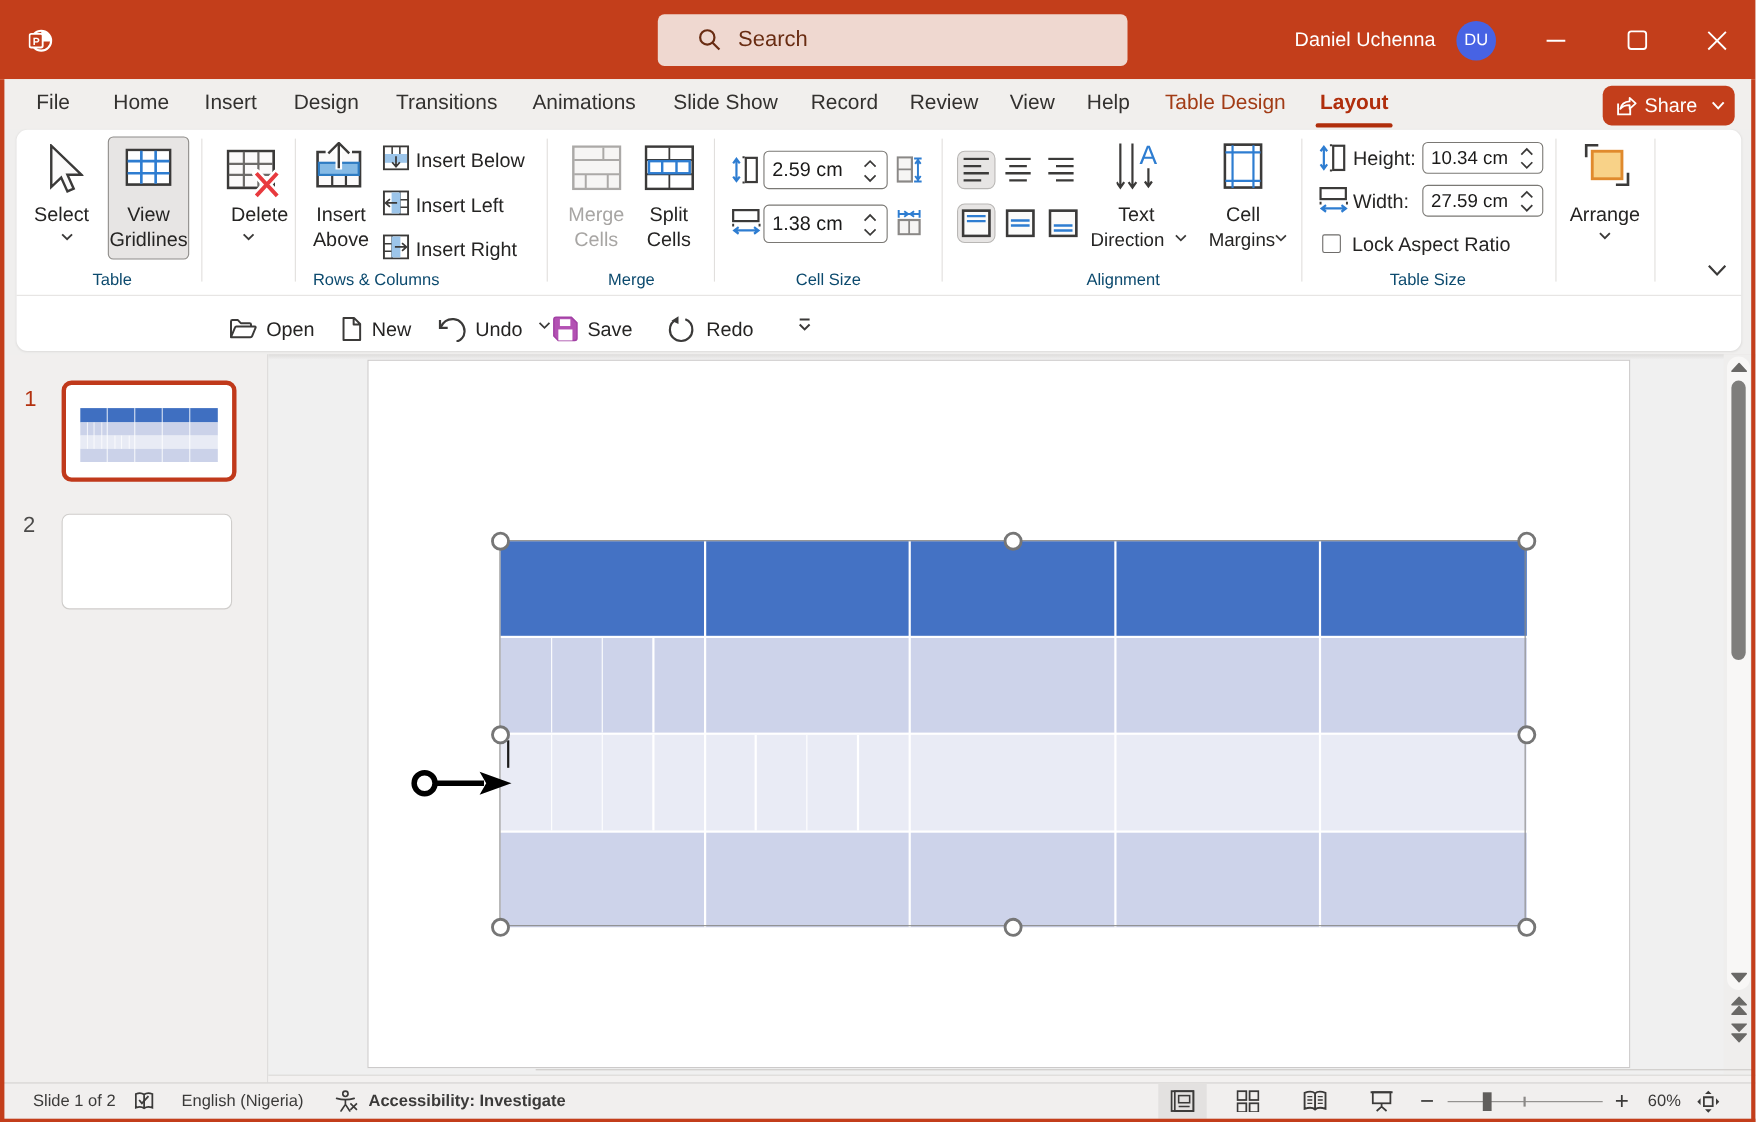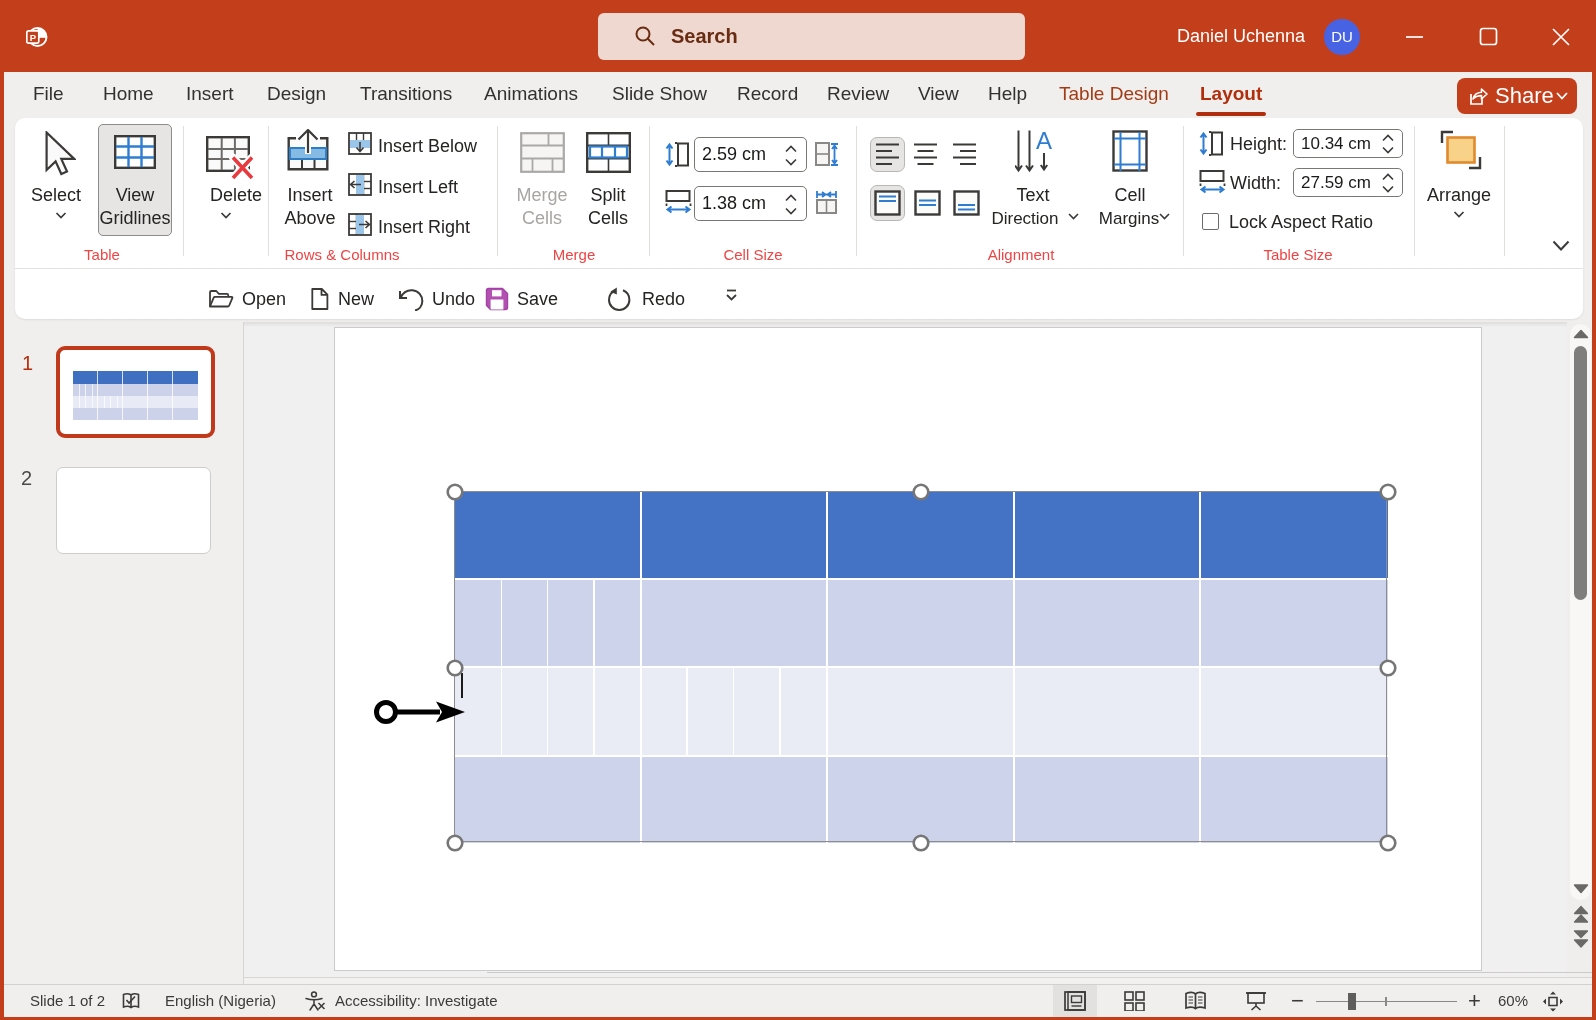--- a/index.html
+++ b/index.html
@@ -5,33 +5,33 @@
   * { margin:0; padding:0; box-sizing:border-box; }
   html,body { width:1596px; height:1020px; overflow:hidden; }
   body { font-family:"Liberation Sans", sans-serif; position:relative; background:#F0EFEE; }
   .abs { position:absolute; }
 
   
   .titlebar { left:0; top:0; width:1596px; height:72px; background:#C33E1B; }
   .tb-title { left:73px; top:0; height:72px; line-height:72px; color:#fff; font-size:18px; }
   .searchbox { left:598px; top:13px; width:427px; height:47px; background:#EFD8D0; border-radius:6px; color:#692C12; }
   .searchbox .mag { position:absolute; left:36px; top:12px; }
-  .searchbox .stxt { position:absolute; left:73px; top:0; line-height:47px; font-size:20px;font-weight:bold; }
+  .searchbox .stxt { position:absolute; left:73px; top:0; line-height:47px; font-size:20px; }
   .tb-user { right:291px; top:0; height:72px; line-height:72px; color:#fff; font-size:18px;margin-left:47px; }
   .avatar { left:1324px; top:19px; width:36px; height:36px; border-radius:50%; background:#4763E4; color:#fff; font-size:15px; text-align:center; line-height:36px; }
 
   
   .menubar { left:0; top:72px; width:1596px; height:46px; background:#F1EFED; }
   .mtab { position:absolute; top:0; height:46px; line-height:44px; font-size:19px; color:#33312F; }
   .sharebtn { left:1457px; top:6px; width:120px; height:36px; background:#C33E1B; border-radius:8px; color:#fff; }
 
   
   .ribbon { left:15px; top:118px; width:1568px; height:201px; background:#fff; border-radius:10px; box-shadow:0 1px 2px rgba(0,0,0,0.08); }
   .rib-divider { position:absolute; top:8px; height:130px; width:1px; background:#E1DFDD; }
-  .grouplabel { position:absolute; top:128px; font-size:15px; color:#ef4444; text-align:center; }
+  .grouplabel { position:absolute; top:128px; font-size:15px; color:#0c4a6e; text-align:center; }
   .btnlabel { font-size:18px; color:#252423; text-align:center; line-height:23px; }
   .smalllabel { font-size:18px; color:#252423; }
   .qatsep { position:absolute; left:0px; top:150px; width:1568px; height:1px; background:#E5E3E1; }
   .qat-item { position:absolute; top:160px; height:42px; display:flex; align-items:center; font-size:18px; color:#252423; }
 
   
   .spin { position:absolute; width:113px; height:35px; border:1px solid #7A7874; border-radius:5px; background:#fff; font-size:18px; color:#1B1A19; }
   .spin .val { position:absolute; left:7px; top:0; line-height:33px; }
   .leftpanel { left:0; top:322px; width:243px; height:663px; background:#F1EFEE; }
   .paneldiv { left:243px; top:322px; width:1px; height:663px; background:#D8D6D4; }
@@ -89,21 +89,21 @@
   <div class="mtab" style="left:918px">View</div>
   <div class="mtab" style="left:988px">Help</div>
   <div class="mtab" style="left:1059px;color:#A23C16">Table Design</div>
   <div class="mtab" style="left:1200px;color:#B02E0C;font-weight:bold">Layout</div>
   <div class="abs" style="left:1196px;top:40px;width:70px;height:4px;background:#B02E0C;border-radius:2px"></div>
   <div class="abs sharebtn">
     <svg class="abs" style="left:12px;top:9px" width="20" height="19" viewBox="0 0 20 19">
       <path d="M2 7 L2 17 L13 17 L13 12" fill="none" stroke="#fff" stroke-width="1.7"></path>
       <path d="M4 12 C5 7.5 8 5.5 12.5 5.2 L12.5 2 L18 7 L12.5 12 L12.5 8.6 C9 8.6 6 9.6 4 12 Z" fill="none" stroke="#fff" stroke-width="1.6" stroke-linejoin="round"></path>
     </svg>
-    <div class="abs" style="left:38px;top:0;line-height:36px;font-size:22px">Share</div>
+    <div class="abs" style="left:38px;top:0;line-height:36px;font-size:18px">Share</div>
     <svg class="abs" style="left:98px;top:13px" width="14" height="10" viewBox="0 0 14 10">
         <path d="M2 2 L7 7.5 L12 2" fill="none" stroke="#fff" stroke-width="1.8"></path>
       </svg>
   </div>
 </div>
 
 <div class="abs ribbon" id="ribbon">
   <div class="grouplabel" style="left:27px;width:120px">Table</div>
   <div class="grouplabel" style="left:267px;width:120px">Rows &amp; Columns</div>
   <div class="grouplabel" style="left:499px;width:120px">Merge</div>
@@ -366,21 +366,21 @@
   <div class="qat-item" style="left:382px">
     <svg width="28" height="24" viewBox="0 0 28 24" style="margin-right:7px">
       <path d="M3 4 L3 11 L10 11" fill="none" stroke="#3B3A39" stroke-width="2"></path>
       <path d="M3.6 10.5 C6 5.5 10.5 2.8 15.5 3.2 C21.5 3.7 25.5 8.6 25.3 14.5 C25.1 19 22 22.5 18 23.5" fill="none" stroke="#3B3A39" stroke-width="2"></path>
     </svg>
     <span>Undo</span>
   </div>
   <svg class="abs" style="left:473px;top:174px" width="14" height="9" viewBox="0 0 14 9">
       <path d="M2.5 1.5 L7 6 L11.5 1.5" fill="none" stroke="#3B3A39" stroke-width="1.6"></path>
     </svg>
-  <div class="qat-item" style="left:470px">
+  <div class="qat-item" style="left:487px">
     <svg width="24" height="24" viewBox="0 0 24 24" style="margin-right:8px">
       <path d="M1.5 3.5 Q1.5 1.5 3.5 1.5 L17.5 1.5 L22.5 6.5 L22.5 20.5 Q22.5 22.5 20.5 22.5 L5.5 22.5 L1.5 18.5 Z" fill="#B351B3" stroke="#A341A5" stroke-width="1.4" stroke-linejoin="round"></path>
       <rect x="7" y="3.2" width="9.5" height="6.2" fill="#fff"></rect>
       <rect x="5.6" y="12.5" width="12.8" height="10" fill="#fff"></rect>
       <rect x="5.6" y="12.5" width="12.8" height="10" fill="none" stroke="#B351B3" stroke-width="0"></rect>
     </svg>
     <span>Save</span>
   </div>
   <div class="qat-item" style="left:591px">
     <svg width="26" height="25" viewBox="0 0 26 25" style="margin-right:10px">
@@ -496,21 +496,21 @@
   <svg class="abs" style="left:121px;top:7px" width="20" height="19" viewBox="0 0 20 19">
     <path d="M10 3 C8 1.5 5 1.5 2.5 2.5 L2.5 15 C5 14 8 14 10 15.5 C12 14 15 14 17.5 15 L17.5 2.5 C15 1.5 12 1.5 10 3 Z M10 3 L10 15.5" fill="none" stroke="#3B3A39" stroke-width="1.6"></path>
     <path d="M5.5 8 L8 11 L14 4.5" fill="none" stroke="#3B3A39" stroke-width="1.6"></path>
   </svg>
   <div class="sb-item" style="left:165px">English (Nigeria)</div>
   <svg class="abs" style="left:303px;top:6px" width="23" height="21" viewBox="0 0 23 21">
     <circle cx="11" cy="3.4" r="2.4" fill="none" stroke="#3B3A39" stroke-width="1.5"></circle>
     <path d="M3 7.5 C8 9 14 9 19 7.5 M11 8.8 L11 13 M11 13 L7 19 M11 13 L15 19" fill="none" stroke="#3B3A39" stroke-width="1.5" stroke-linecap="round"></path>
     <path d="M15.5 12 L21.5 18 M21.5 12 L15.5 18" stroke="#3B3A39" stroke-width="1.5"></path>
   </svg>
-  <div class="sb-item" style="left:335px;font-weight:normal">Accessibility: Investigate</div>
+  <div class="sb-item" style="left:335px;font-weight:bold">Accessibility: Investigate</div>
 
   <div class="abs" style="left:1053px;top:0;width:44px;height:32px;background:#E3E1E0"></div>
   <svg class="abs" style="left:1064px;top:6px" width="22" height="20" viewBox="0 0 22 20">
     <rect x="1" y="1" width="20" height="18" fill="none" stroke="#3B3A39" stroke-width="1.7"></rect>
     <rect x="4" y="1" width="17" height="18" fill="none" stroke="#3B3A39" stroke-width="1.5"></rect>
     <rect x="7.5" y="5" width="10" height="6.5" fill="none" stroke="#3B3A39" stroke-width="1.4"></rect>
     <line x1="7.5" y1="15" x2="17.5" y2="15" stroke="#3B3A39" stroke-width="1.4"></line>
   </svg>
   <svg class="abs" style="left:1124px;top:6px" width="21" height="20" viewBox="0 0 21 20">
     <rect x="1" y="1" width="8" height="8" fill="none" stroke="#3B3A39" stroke-width="1.6"></rect>

